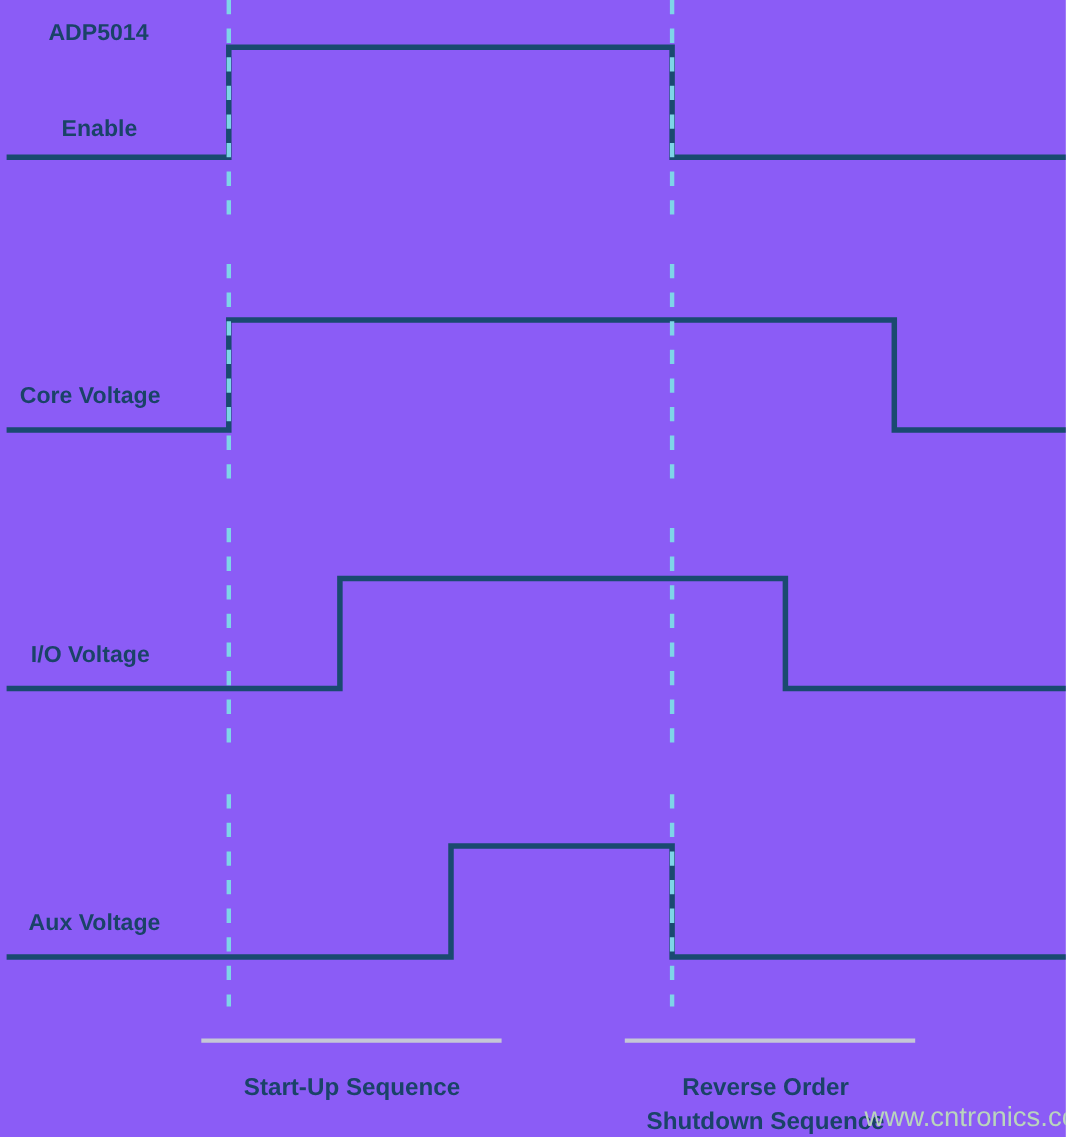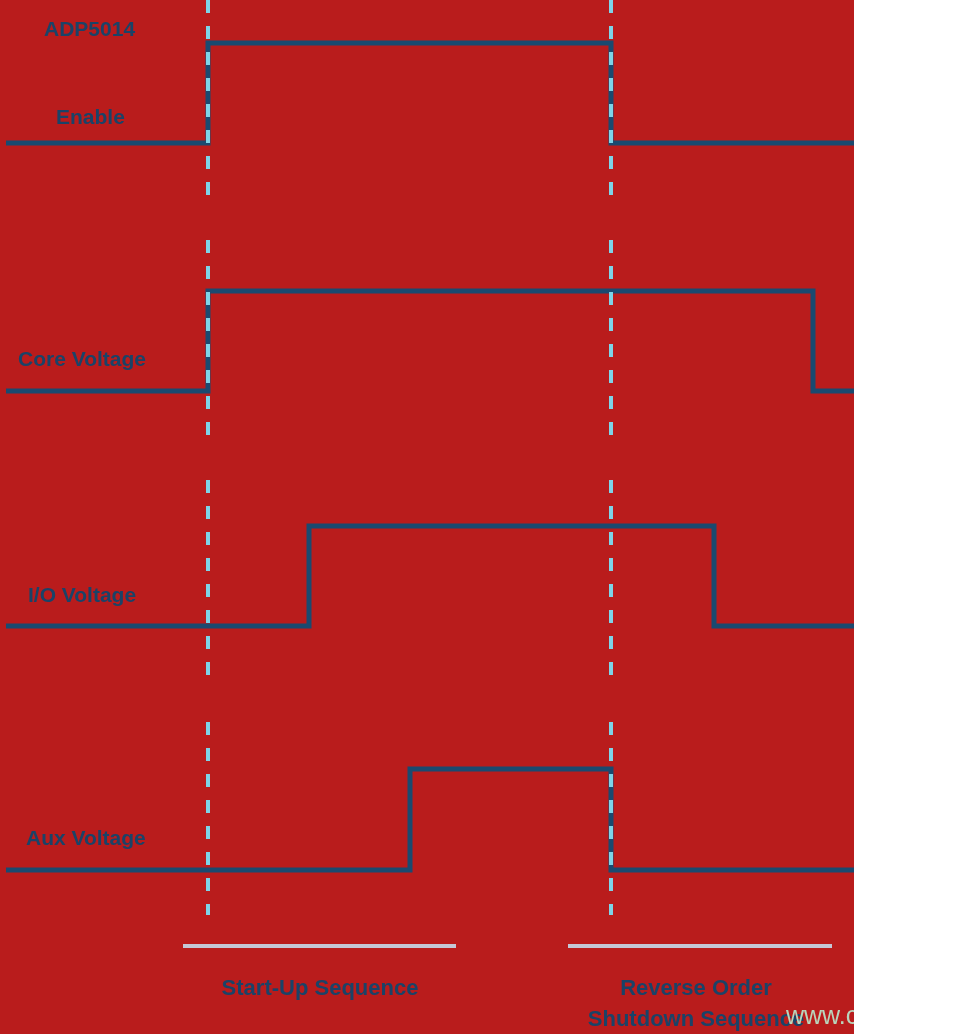--- a/index.html
+++ b/index.html
@@ -7,23 +7,23 @@
     margin: 0;
     padding: 0;
     background: #ffffff;
   }
   body {
     font-family: "Liberation Sans", sans-serif;
     -webkit-font-smoothing: antialiased;
   }
   #diagram-root {
     position: relative;
-    width: 854px;
+    width: 969px;
     height: 1034px;
-    background: #b91c1c;
+    background: #8b5cf6;
     overflow: hidden;
   }
   #timing-svg {
     position: absolute;
     left: 0;
     top: 0;
     width: 969px;
     height: 1034px;
     display: block;
   }

